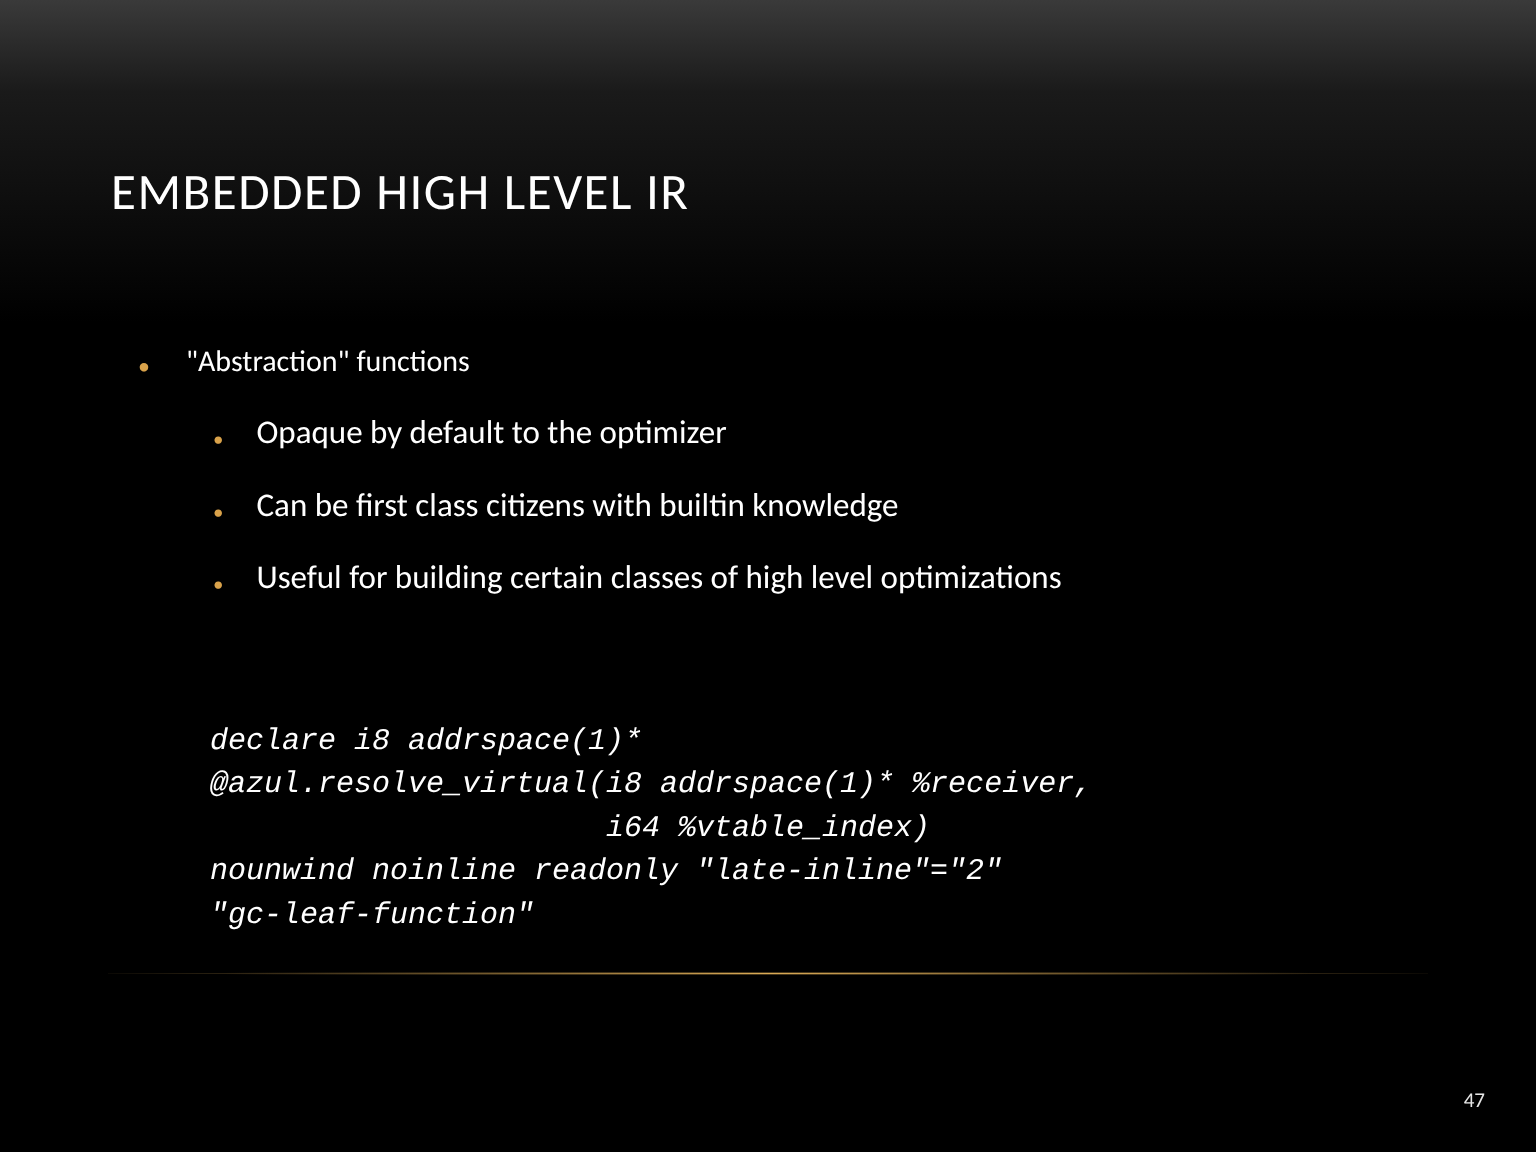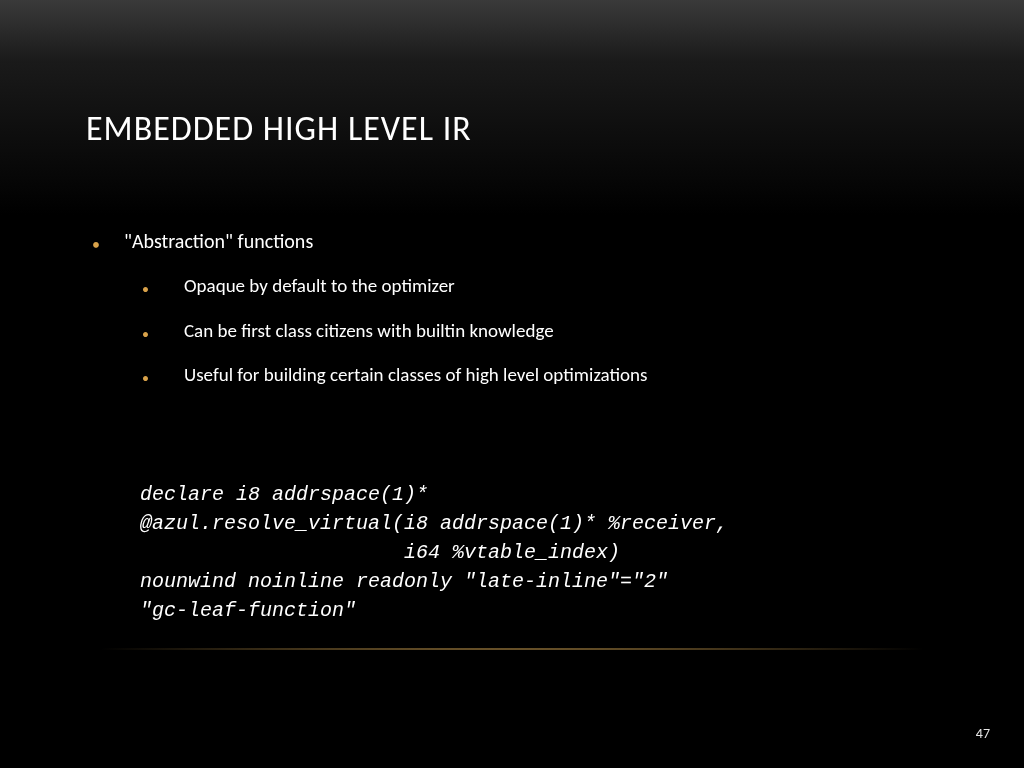--- a/index.html
+++ b/index.html
@@ -11,21 +11,20 @@
     position: relative;
   }
   .title {
     position: absolute;
     top: 108px;
     left: 74px;
     font-size: 34px;
     letter-spacing: 1px;
     font-weight: 400;
     color: #ffffff;
-    margin-left: 12px;
   }
   .content {
     position: absolute;
     top: 228px;
     left: 92px;
     right: 60px;
   }
   .bullet-row {
     display: flex;
     align-items: baseline;
@@ -43,21 +42,21 @@
     color: #ffffff;
     font-size: 20px;
     line-height: 1.3;
   }
   .sub-list {
     margin-top: 20px;
     margin-left: 50px;
   }
   .sub-list .bullet-row { margin-bottom: 20px; }
   .sub-list .bullet-dot { margin-right: 22px; font-size: 14px; }
-  .sub-list .bullet-text { font-size: 19px; margin-left: 13px; }
+  .sub-list .bullet-text { font-size: 22px; }
   .code-block {
     position: absolute;
     top: 480px;
     left: 140px;
     font-family: Consolas, "Courier New", monospace;
     font-size: 20px;
     line-height: 1.45;
     color: #ffffff;
     white-space: pre;
     font-style: italic;

